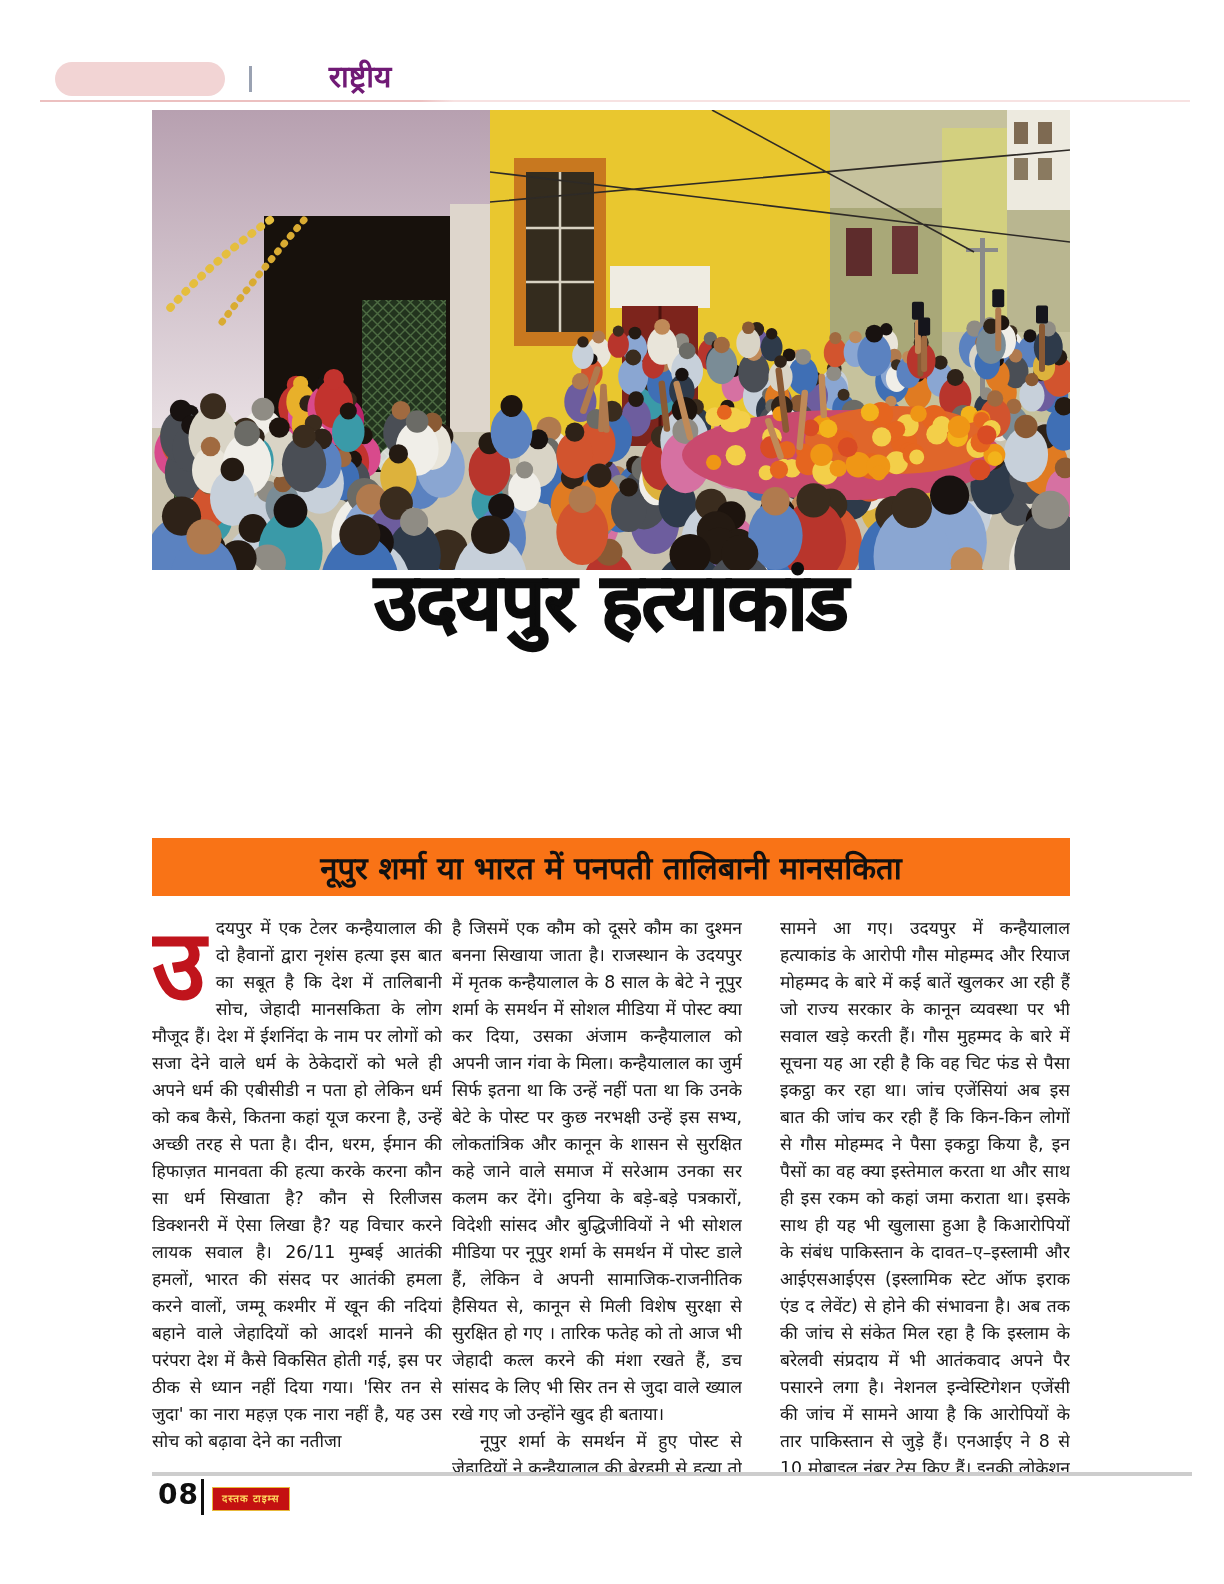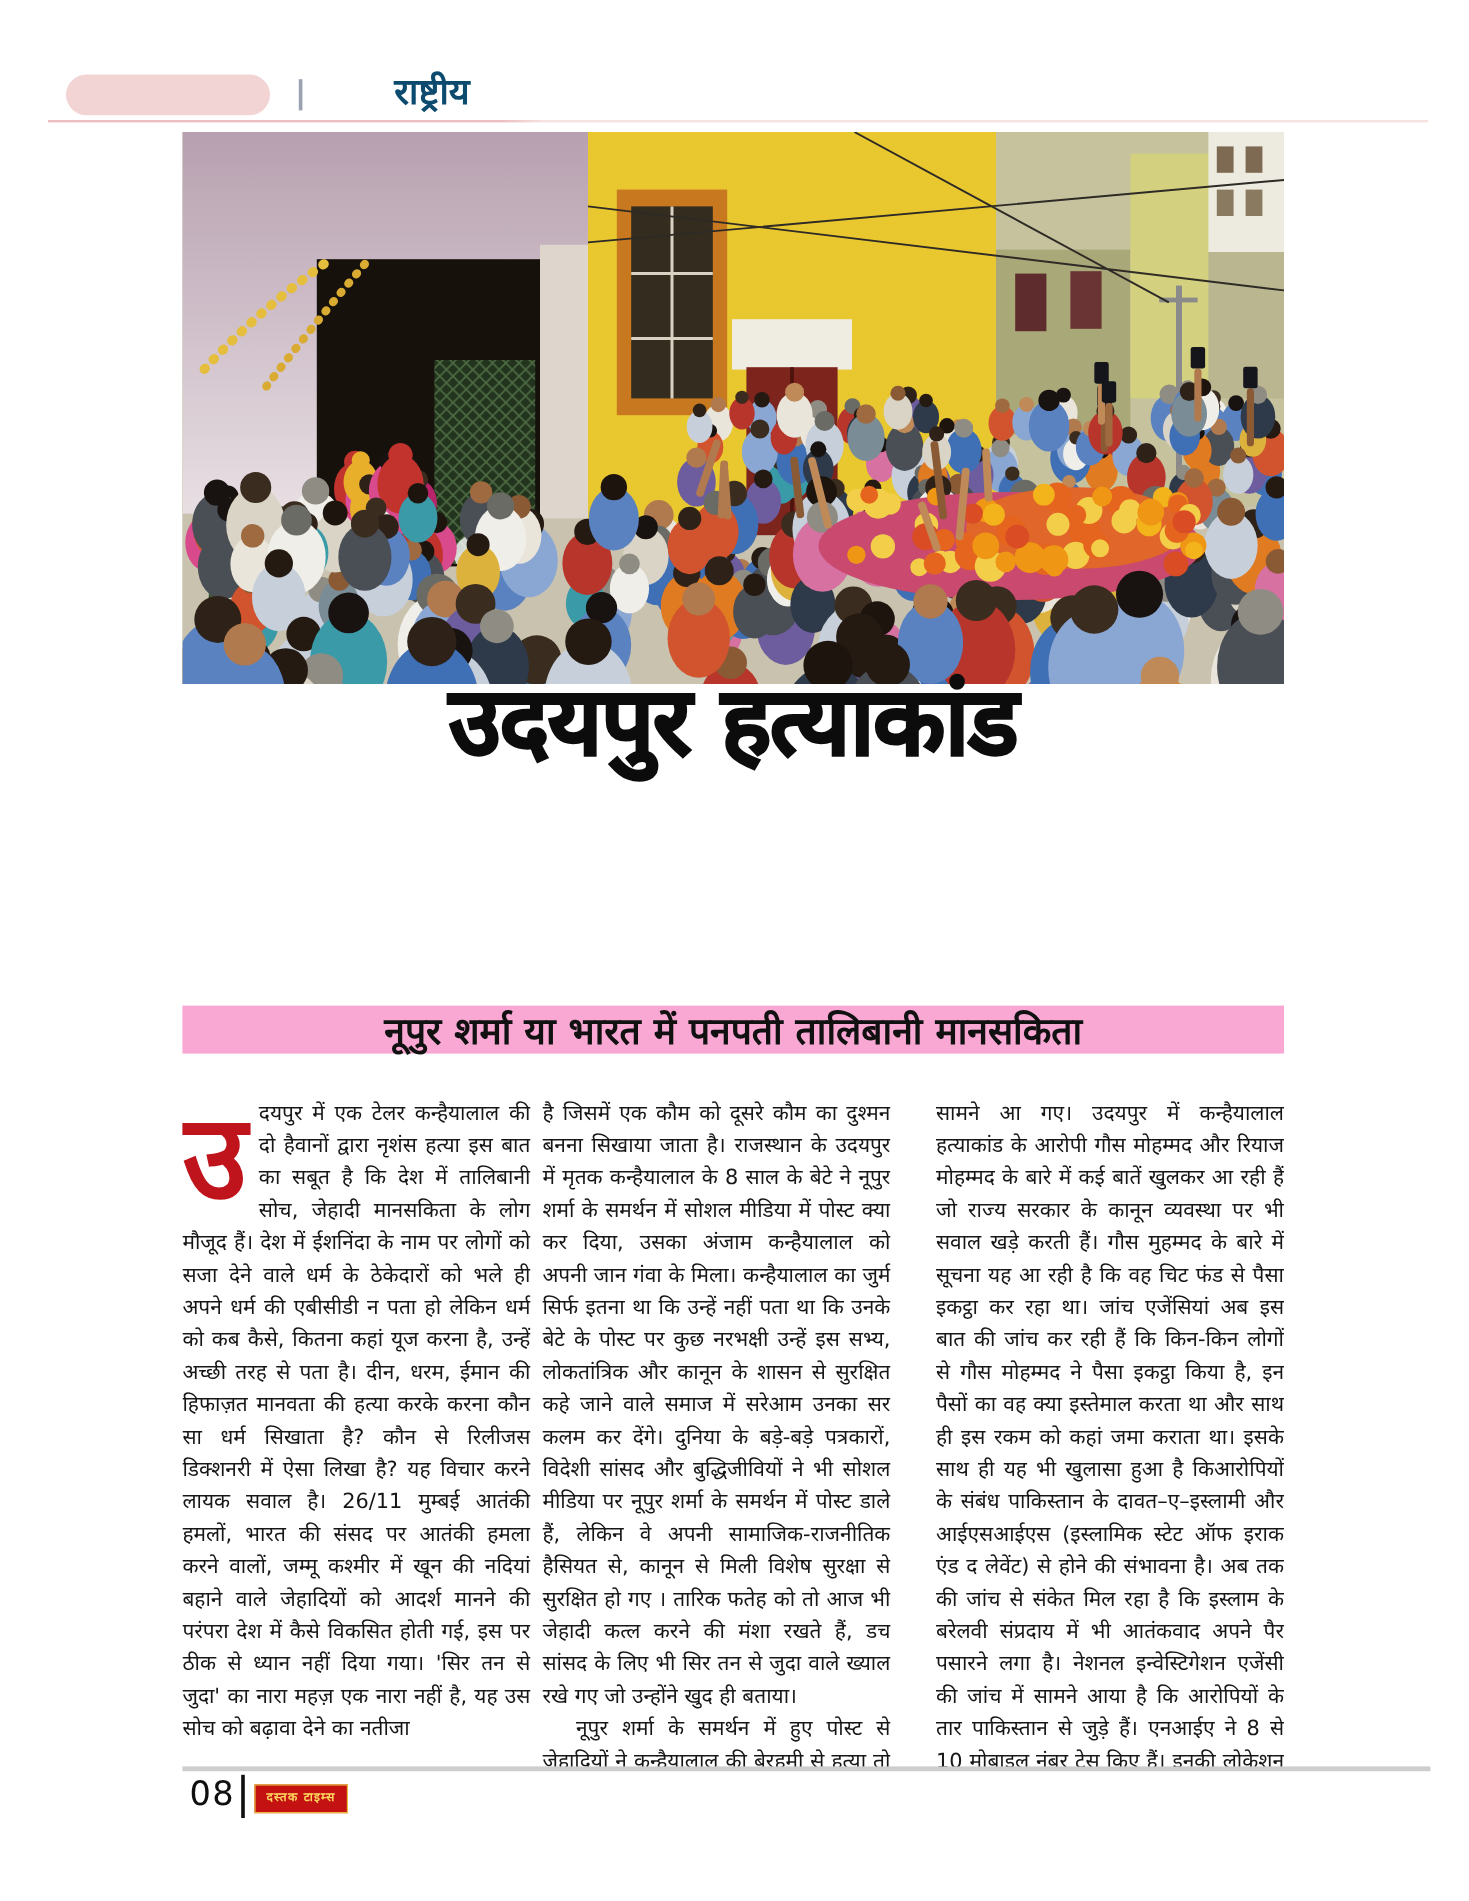--- a/index.html
+++ b/index.html
@@ -4,54 +4,54 @@
 <style>
   html,body{margin:0;padding:0;background:#ffffff;}
   .page{position:relative;width:1224px;height:1584px;background:#ffffff;overflow:hidden;
         font-family:"DejaVu Sans",sans-serif;color:#141414;}
 
   
   .masthead-pill{position:absolute;left:55px;top:62px;width:170px;height:34px;
                  border-radius:17px;background:#f2d4d4;}
   .masthead-bar{position:absolute;left:249px;top:66px;width:3px;height:26px;background:#9aa2b2;}
   .section-label{position:absolute;left:280px;top:55px;width:160px;text-align:center;
-                 font-size:30px;font-weight:700;color:#0c4a6e;}
+                 font-size:30px;font-weight:700;color:#701a75;}
   .header-rule{position:absolute;left:40px;top:100px;width:1150px;height:2px;
                background:linear-gradient(to right,#ecc0c0 0,#ecc0c0 33%,#f7e2e2 36%,#f7e2e2 100%);}
 
   
   .photo{position:absolute;left:152px;top:110px;width:918px;height:460px;overflow:hidden;background:#c9c2ae;}
   .photo svg{display:block;}
 
   
   .headline{position:absolute;left:152px;top:551px;width:918px;text-align:center;
             font-weight:700;color:#0c0c0c;font-size:78px;line-height:102px;
             letter-spacing:-1px;-webkit-text-stroke:2px #0c0c0c;}
 
   
-  .banner{position:absolute;left:152px;top:838px;width:918px;height:40px;background:#f9a8d4;
+  .banner{position:absolute;left:152px;top:838px;width:918px;height:58px;background:#f97316;
           display:flex;align-items:center;justify-content:center;
           font-size:31px;font-weight:700;color:#111;}
 
   
   .col{position:absolute;top:915px;width:290px;height:558px;overflow:hidden;
        font-size:17.4px;line-height:27px;text-align:justify;color:#161616;}
   .col p{margin:0;}
   .col-1{left:152px;}
   .col-2{left:452px;}
   .col-3{left:780px;}
   .byline-wrap{text-align:center;font-weight:700;font-size:22px;line-height:26px;
                padding:8px 0 12px;border-bottom:2px solid #1c1c1c;margin-bottom:16px;}
   .dropcap{float:left;font-size:98px;line-height:84px;font-weight:700;color:#c0141c;
            padding:8px 10px 0 0;}
   .indent{text-indent:28px;}
 
   
   .footer-rule{position:absolute;left:152px;top:1472px;width:1040px;height:4px;background:#cdcdcd;}
-  .page-number{position:absolute;left:158px;top:1478px;font-size:28px;font-weight:400;color:#0f0f0f;
+  .page-number{position:absolute;left:158px;top:1478px;font-size:28px;font-weight:700;color:#0f0f0f;
                letter-spacing:1px;}
   .footer-bar{position:absolute;left:201px;top:1479px;width:3px;height:36px;background:#0f0f0f;}
   .footer-logo{position:absolute;left:212px;top:1487px;height:22px;line-height:22px;background:#c41111;
                color:#ffd95e;font-size:10px;font-weight:700;padding:0 9px;letter-spacing:1px;
                border:1px solid #e8b93a;}
 </style>
 </head>
 <body>
 
 <div class="page">

